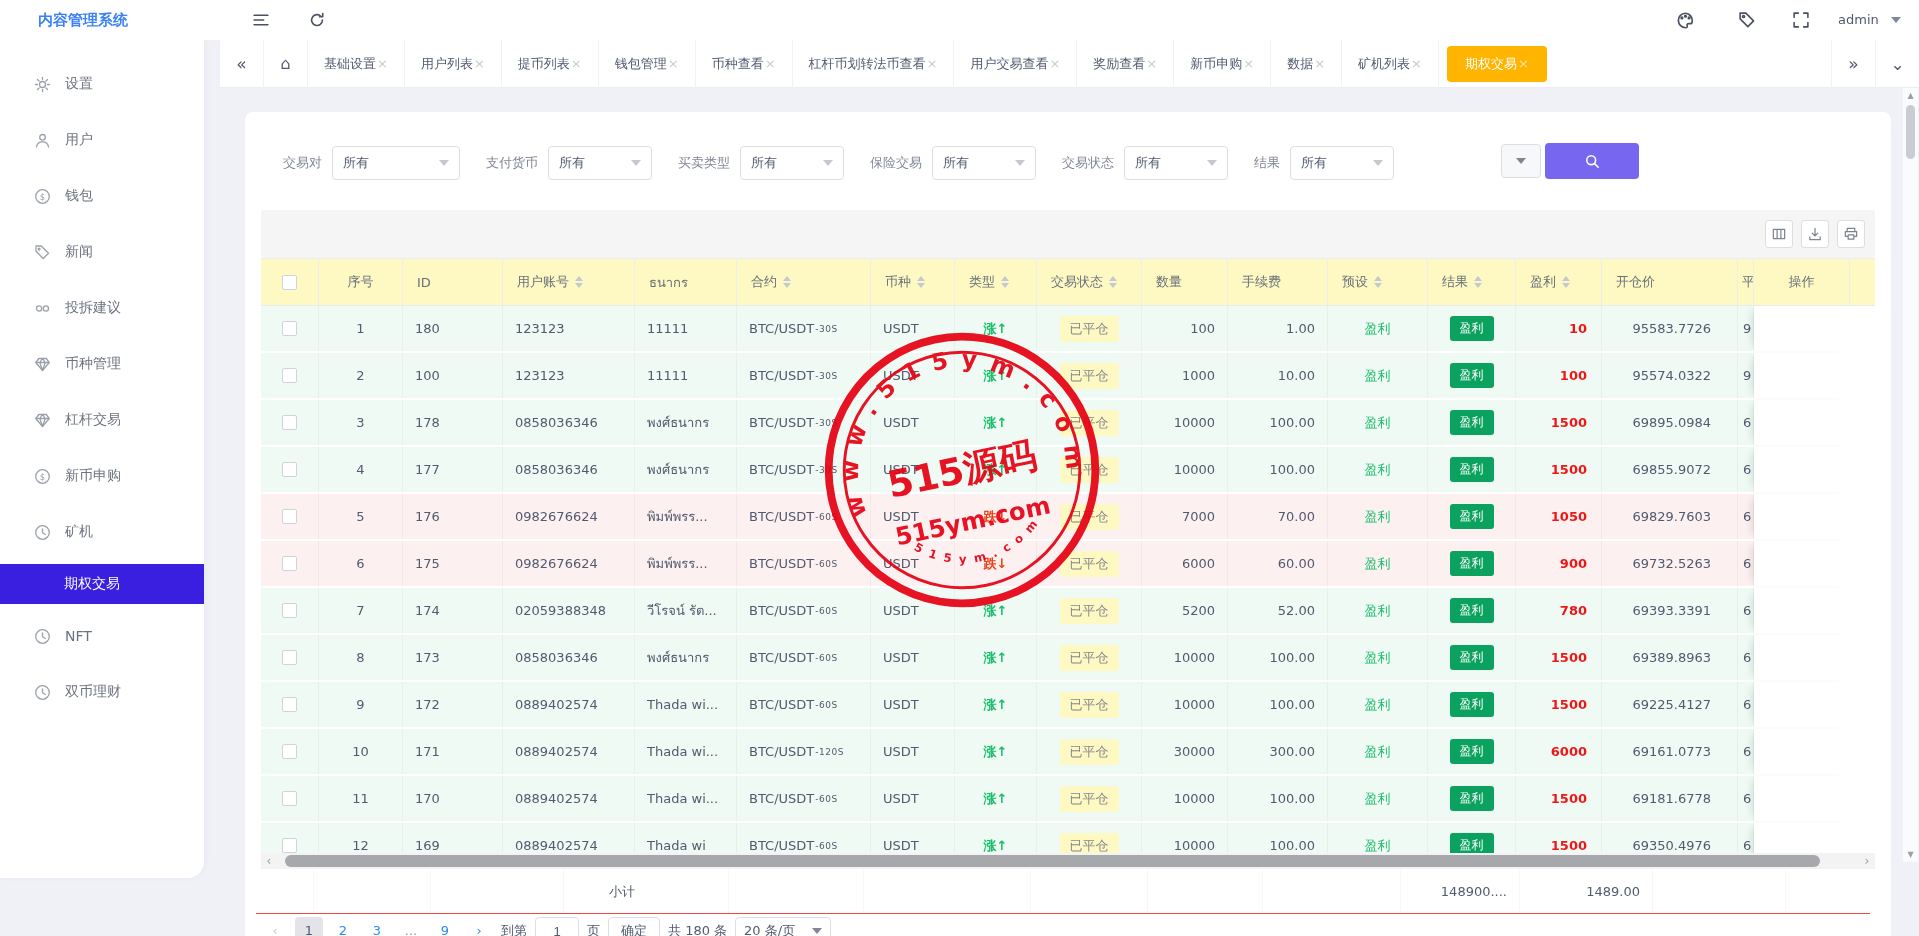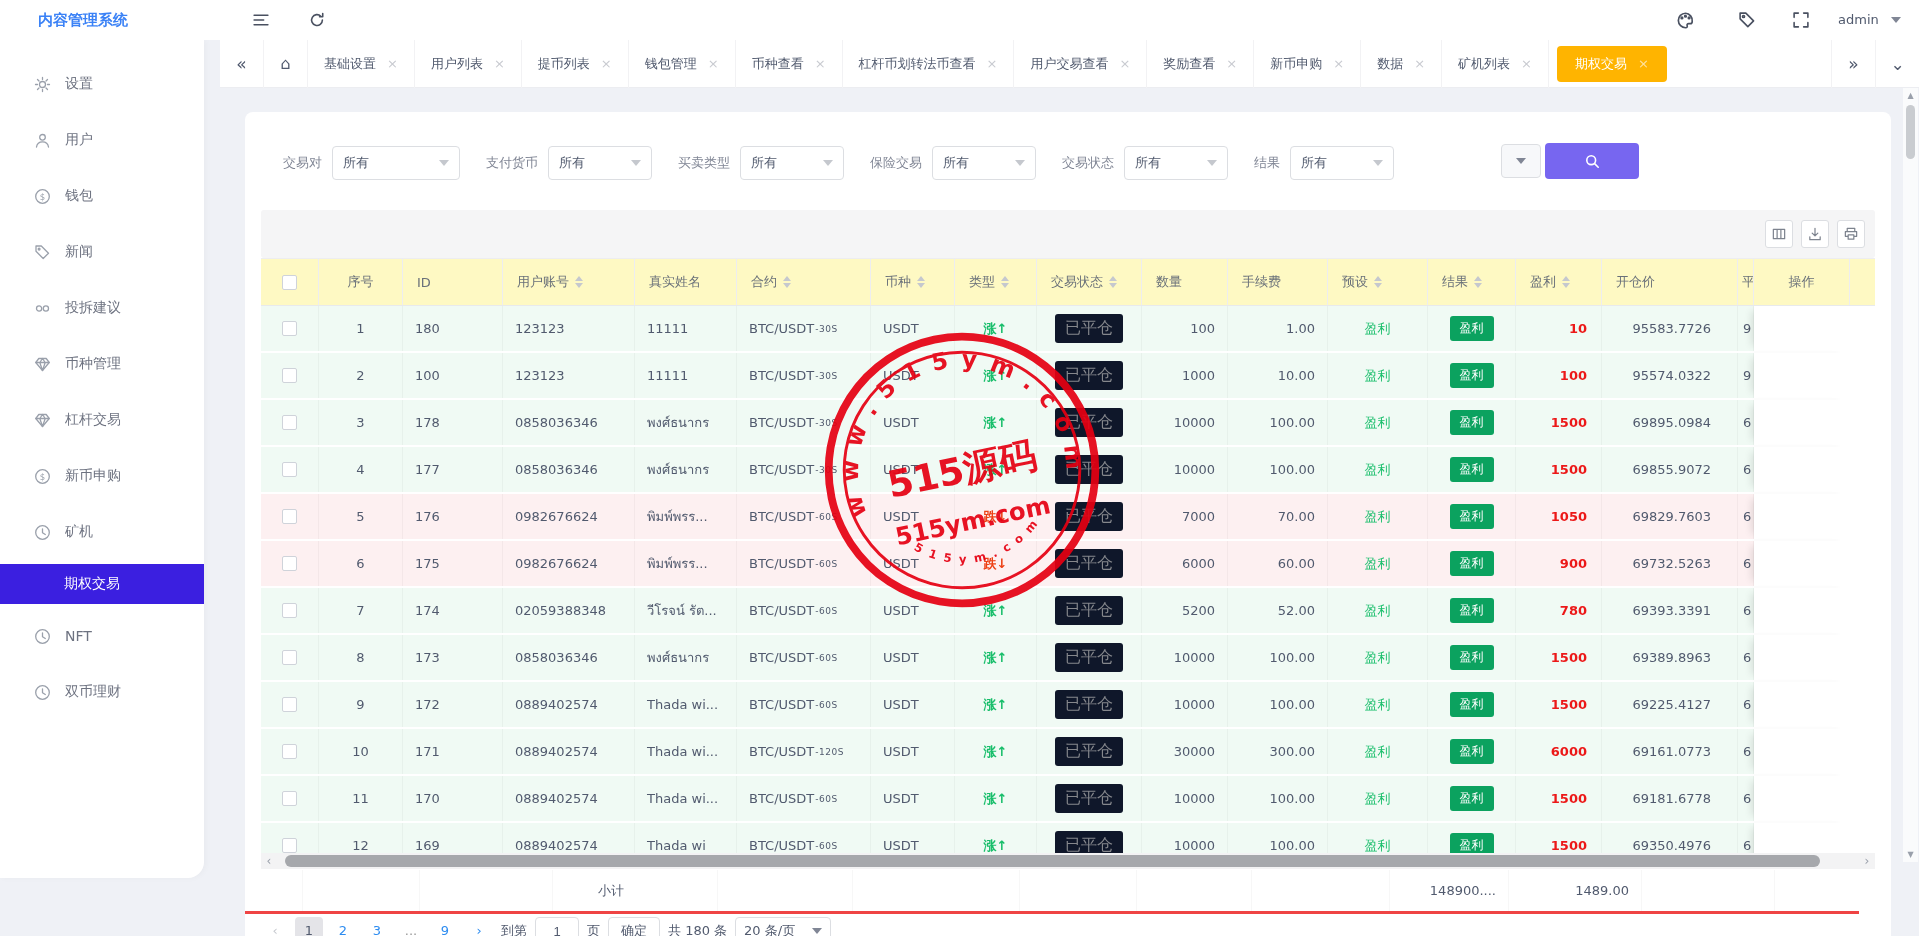--- a/index.html
+++ b/index.html
@@ -24,21 +24,21 @@
   .tb-palette{left:1674px;} .tb-tag{left:1736px;} .tb-expand{left:1790px;}
   .tb-admin{position:absolute;left:1838px;top:0;line-height:40px;color:#515a6e;font-size:13px;cursor:pointer;display:flex;align-items:center;gap:12px;height:40px;}
   .caret{width:0;height:0;border-left:5px solid transparent;border-right:5px solid transparent;border-top:6px solid #808695;display:inline-block;}
 
   
   .tabbar{position:absolute;left:220px;top:40px;width:1699px;height:48px;background:#fff;z-index:30;
           display:flex;align-items:center;border-bottom:1px solid #ecedf1;}
   .tab-nav{width:44px;height:48px;display:flex;align-items:center;justify-content:center;color:#515a6e;font-size:17px;cursor:pointer;border-right:1px solid #f2f2f4;}
   .tab-home{font-size:16px;}
   #tab-list{display:flex;align-items:center;height:48px;flex:1;overflow:hidden;}
-  .tab{display:flex;align-items:center;gap:11px;height:48px;padding:0 16px;border-right:1px solid #f2f2f4;cursor:pointer;color:#515a6e;white-space:nowrap;justify-content:flex-end;}
+  .tab{display:flex;align-items:center;gap:1px;height:48px;padding:0 16px;border-right:1px solid #f2f2f4;cursor:pointer;color:#515a6e;white-space:nowrap;justify-content:flex-end;}
   .tab .tab-close{color:#c8cad0;font-size:13px;}
   .tab.active{background:var(--yellow);color:#fff;height:36px;border-radius:4px;margin:0 8px;border-right:none;padding:0 18px;}
   .tab.active .tab-close{color:#ffe2a1;}
   .tab-right{display:flex;height:48px;}
   .tab-right .tab-nav{border-right:none;border-left:1px solid #f2f2f4;}
 
   
   .sidebar{position:absolute;left:0;top:40px;width:204px;height:838px;background:#fff;z-index:35;
            border-bottom-right-radius:16px;box-shadow:2px 0 6px rgba(0,0,0,.03);padding-top:16px;}
   .side-item{height:56px;display:flex;align-items:center;padding-left:34px;gap:14px;font-size:14px;color:#6d7280;cursor:pointer;}
@@ -87,32 +87,32 @@
   .td.col-quantity,.td.col-fee{justify-content:flex-end;}
   .td.col-profit{justify-content:flex-end;padding-right:14px;color:var(--profit);font-weight:bold;}
   .td.col-open_price{justify-content:flex-end;padding-right:26px;}
   .td.col-clipped{padding:0 0 0 5px;}
   .td.col-action,.td.col-filler{background:#fff !important;border-right:none;}
   .td.col-action{box-shadow:-7px 0 8px -5px rgba(0,0,0,.12);}
   .cb{width:15px;height:15px;border:1px solid #cfd3da;border-radius:2px;background:#fff;display:inline-block;cursor:pointer;}
   .suffix{font-size:9px;margin-left:1px;letter-spacing:.5px;}
   .type-up{color:var(--green);font-weight:bold;}
   .type-dn{color:var(--red);font-weight:bold;}
-  .badge-gray{background:#0f172a;color:#85878c;border-radius:3px;padding:4px 10px;font-size:16px;}
+  .badge-gray{background:#fef9c3;color:#85878c;border-radius:3px;padding:4px 10px;font-size:13px;}
   .badge-green{background:var(--green-badge);color:#fff;border-radius:3px;padding:4px 10px;font-size:12px;}
   .preset{color:var(--green);}
 
   
   .hscroll{position:absolute;left:16px;top:741px;width:1614px;height:16px;background:#f3f3f4;display:flex;align-items:center;z-index:12;}
   .hs-arrow{width:16px;text-align:center;color:#9aa0ab;font-size:12px;line-height:16px;cursor:pointer;}
   .hs-track{flex:1;height:16px;position:relative;}
   .hs-thumb{position:absolute;left:8px;top:2px;height:12px;width:97%;background:#a6a8ac;border-radius:7px;cursor:grab;}
 
   
-  .subtotal{position:absolute;left:0;top:758px;width:1614px;height:44px;display:grid;grid-template-columns:var(--cols);border-bottom:3px solid #ef4444;gap:33px;}
+  .subtotal{position:absolute;left:11px;top:758px;width:1614px;height:44px;display:grid;grid-template-columns:var(--cols);border-bottom:1px solid #ef4444;gap:33px;}
   .subtotal .td{background:#fff;border-right:1px solid rgba(0,0,0,.03);}
 
   
   .pagination{position:absolute;left:16px;top:802px;height:34px;display:flex;align-items:center;gap:8px;}
   .page{min-width:28px;height:28px;line-height:28px;text-align:center;border-radius:4px;cursor:pointer;padding:0 4px;}
   .page.prev{color:#c5c8ce;}
   .page.next{color:#2d8cf0;}
   .page.current{background:#e4e4e8;color:#515a6e;}
   .page.link{color:#2d8cf0;}
   .page.dots{color:#999;cursor:default;}
@@ -425,21 +425,21 @@
         <span class="th-label">ID</span>
       </div>
       <div class="th col-account">
         <span class="th-label">用户账号</span>
         <span class="sorter">
           <i class="s-up"></i>
           <i class="s-dn"></i>
         </span>
       </div>
       <div class="th col-name">
-        <span class="th-label">真实姓名</span>
+        <span class="th-label">ธนากร</span>
       </div>
       <div class="th col-contract">
         <span class="th-label">合约</span>
         <span class="sorter">
           <i class="s-up"></i>
           <i class="s-dn"></i>
         </span>
       </div>
       <div class="th col-coin">
         <span class="th-label">币种</span>

